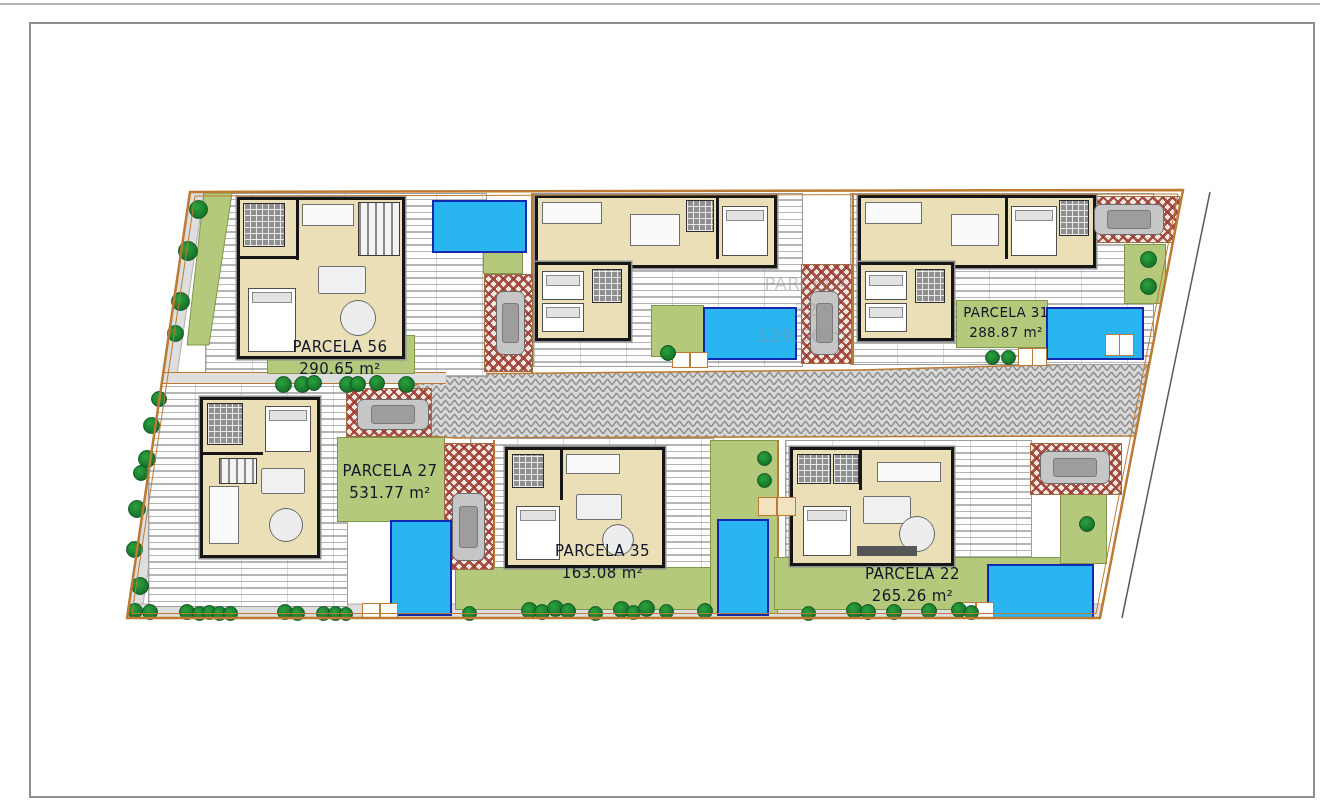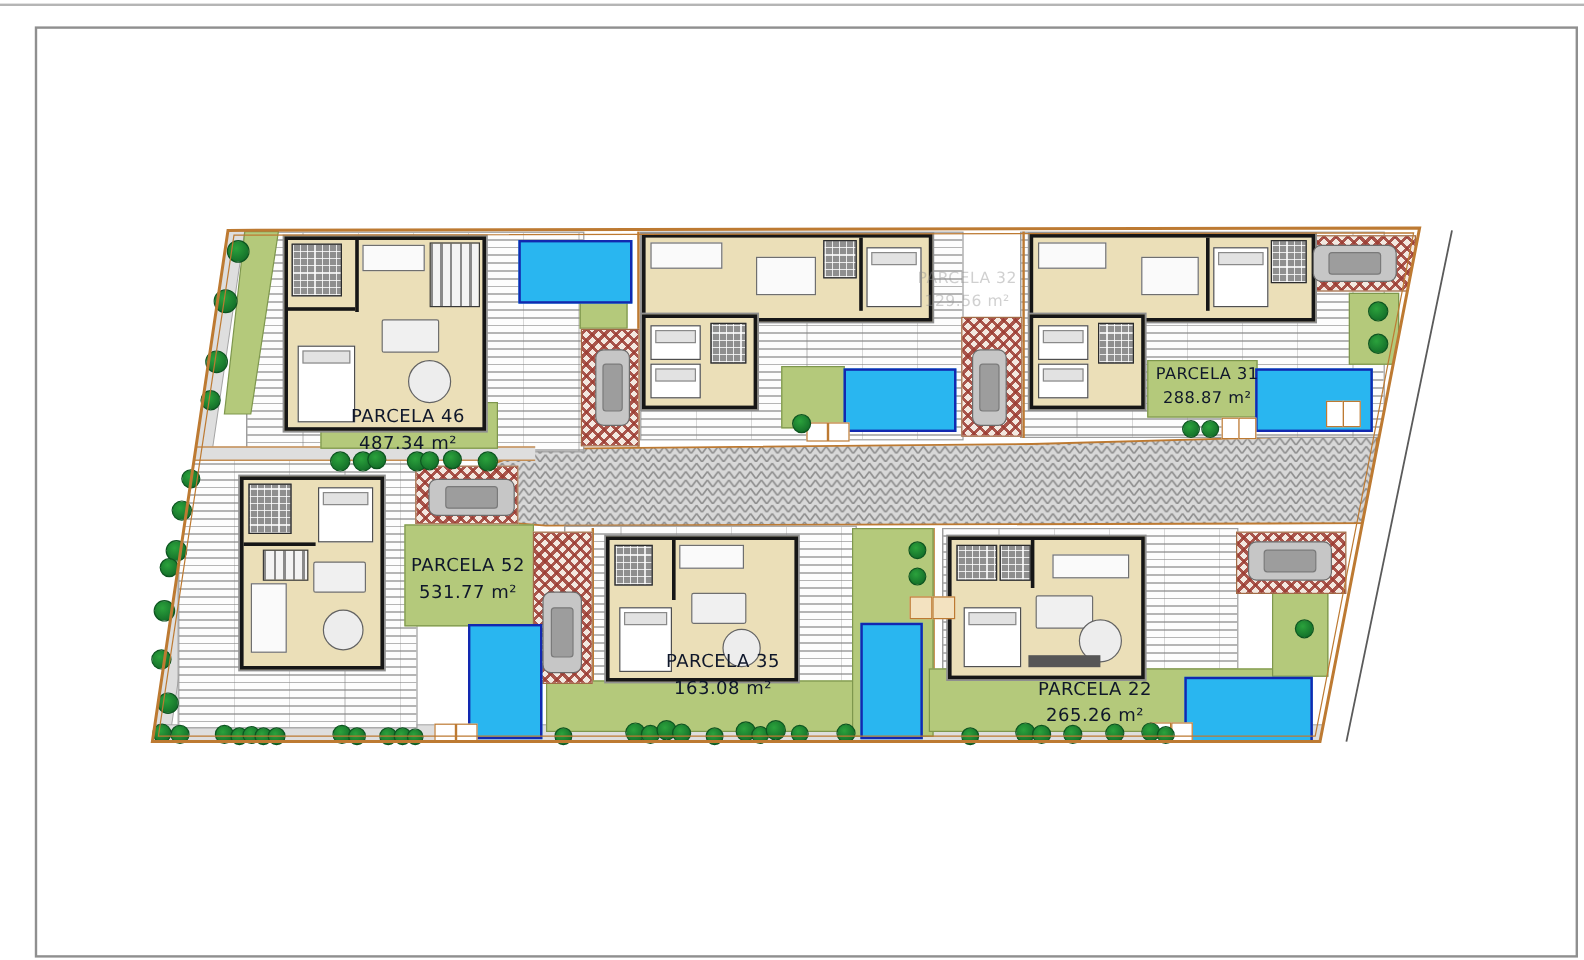--- a/index.html
+++ b/index.html
@@ -55,21 +55,21 @@
 
   .tree{position:absolute;border-radius:50%;z-index:7;border:1px solid #0d5520;
       background:radial-gradient(circle at 40% 35%, #2ba23c, #15712a 75%);}
 
   .gate{position:absolute;background:#ffffff;border:1.5px solid var(--boundary,#bd7a32);z-index:6;}
   .gate.tan{background:#f3e2c0;}
 
   .plabel{position:absolute;z-index:6;text-align:center;color:#0f172a;
       font-size:15px;line-height:1.45;letter-spacing:.4px;}
   .plabel.small{font-size:13.5px;}
-  .plabel.faint{color:#909090;opacity:.42;font-size:13px;z-index:4;}
+  .plabel.faint{color:#909090;opacity:.42;font-size:18px;z-index:4;margin-top:47px;}
   .plabel.under{z-index:4;}
 
   .bounds{position:absolute;left:0;top:0;z-index:9;pointer-events:none;}
   .treelayer,.looselayer{position:absolute;left:0;top:0;width:1320px;height:800px;z-index:7;pointer-events:none;}
 </style>
 </head>
 <body>
 
 <div class="canvas">
   <div class="top-rule"></div>
@@ -224,25 +224,25 @@
 
   <div class="plabel under small" style="left:950px;top:303px;width:112px">
     <span>PARCELA 31</span><br>
     <span>288.87 m²</span>
   </div>
   <div class="plabel faint" style="left:750px;top:224px;width:112px">
     <span>PARCELA 32</span><br>
     <span>129.56 m²</span>
   </div>
   <div class="plabel" style="left:260px;top:337px;width:160px">
-    <span>PARCELA 46</span><br>
-    <span>487.34 m²</span>
+    <span>PARCELA 56</span><br>
+    <span>290.65 m²</span>
   </div>
   <div class="plabel" style="left:320px;top:461px;width:140px">
-    <span>PARCELA 52</span><br>
+    <span>PARCELA 27</span><br>
     <span>531.77 m²</span>
   </div>
   <div class="plabel" style="left:520px;top:541px;width:165px">
     <span>PARCELA 35</span><br>
     <span>163.08 m²</span>
   </div>
   <div class="plabel" style="left:830px;top:564px;width:165px">
     <span>PARCELA 22</span><br>
     <span>265.26 m²</span>
   </div>

